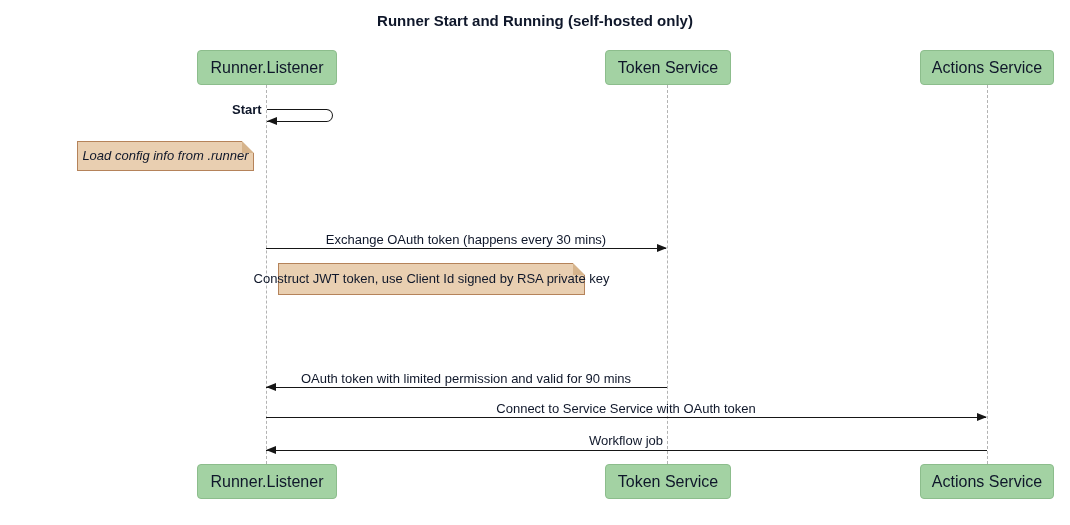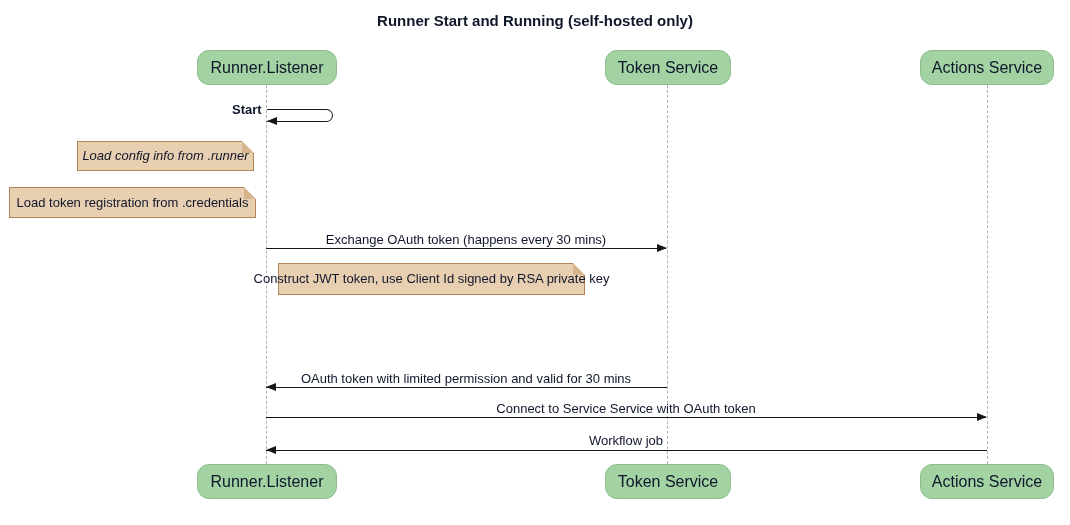--- a/index.html
+++ b/index.html
@@ -9,21 +9,21 @@
   }
   .title {
     position:absolute; left:0; top:12px; width:1070px; text-align:center;
     font-size:15px; font-weight:bold;
   }
   .lifeline {
     position:absolute; top:85px; height:379px; width:0;
     border-left:1px dashed var(--lifeline, #b3b3b3);
   }
   .participant {
-    position:absolute; height:35px; border-radius:12px;
+    position:absolute; height:35px; border-radius:4px;
     background:var(--participant-fill, #a3d2a3);
     border:1px solid var(--participant-border, #8cbd8c);
     display:flex; align-items:center; justify-content:center;
     font-size:16px; box-sizing:border-box;
   }
   .msg-label {
     position:absolute; transform:translateX(-50%); white-space:nowrap;
     font-size:13px; line-height:14px;
   }
   .msg-line { position:absolute; height:0; border-top:1px solid var(--arrow, #161616); }
@@ -69,34 +69,31 @@
   <div class="participant" style="left:920px; top:464px; width:134px;">Actions Service</div>
 
   <div class="msg-label" style="left:232px; top:103px; transform:none; text-align:right; width:28px;font-weight:bold;">Start</div>
   <div class="self-loop"></div>
   <div class="ah ah-left" style="left:267px; top:117px;"></div>
 
   <div class="note center" style="left:77px; top:141px; width:177px; height:30px;font-style:italic;">
     <span>Load config info from .runner</span>
   </div>
 
-  <div class="note center" style="left:9px; top:187px; width:247px; height:31px;">
-    <span>Load token registration from .credentials</span>
-  </div>
 
   <div class="msg-label" style="left:466px; top:233px;">Exchange OAuth token (happens every 30 mins)</div>
   <div class="msg-line" style="left:266px; top:248px; width:400px;"></div>
   <div class="ah ah-right" style="left:657px; top:244px;"></div>
 
   <div class="note center" style="left:278px; top:263px; width:307px; height:32px;">
     <span>Construct JWT token, use Client Id signed by RSA private key</span>
   </div>
 
 
-  <div class="msg-label" style="left:466px; top:372px;">OAuth token with limited permission and valid for 30 mins</div>
+  <div class="msg-label" style="left:466px; top:372px;">OAuth token with limited permission and valid for 90 mins</div>
   <div class="msg-line" style="left:266px; top:387px; width:401px;"></div>
   <div class="ah ah-left" style="left:266px; top:383px;"></div>
 
   <div class="msg-label" style="left:626px; top:402px;">Connect to Service Service with OAuth token</div>
   <div class="msg-line" style="left:266px; top:417px; width:720px;"></div>
   <div class="ah ah-right" style="left:977px; top:413px;"></div>
 
   <div class="msg-label" style="left:626px; top:434px;">Workflow job</div>
   <div class="msg-line" style="left:266px; top:450px; width:721px;"></div>
   <div class="ah ah-left" style="left:266px; top:446px;"></div>

